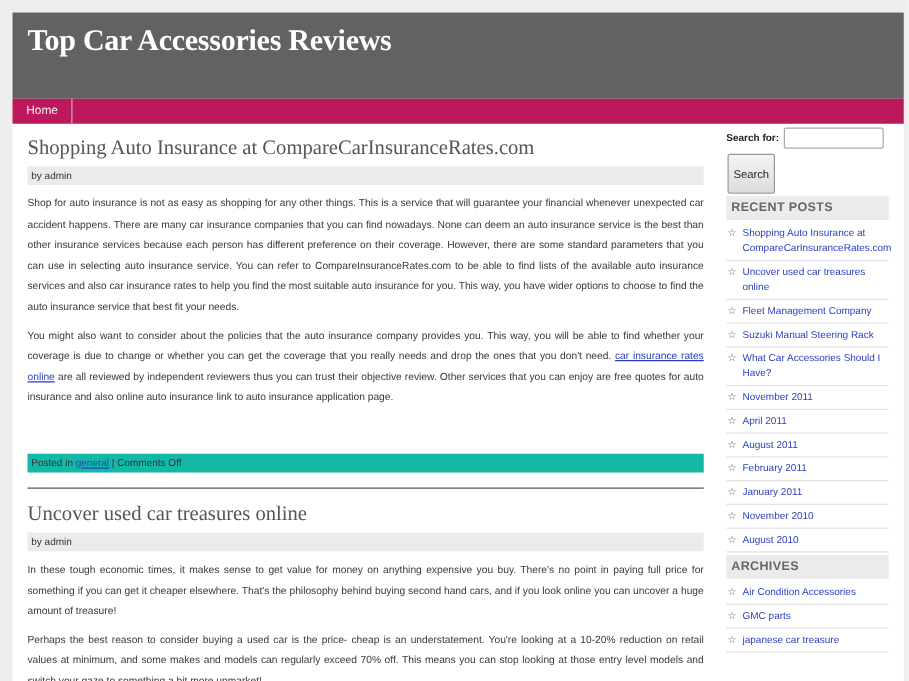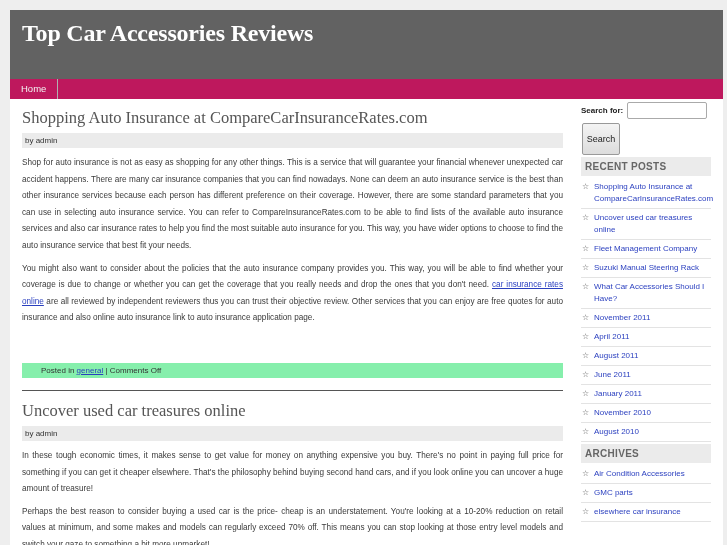--- a/index.html
+++ b/index.html
@@ -77,24 +77,24 @@
       text-align: justify;
       color: #3a3a3a;
       margin-bottom: 6px;
     }
     .post-body a, .postmeta a {
       color: #2a3fbf;
       text-decoration: underline;
       cursor: pointer;
     }
     .postmeta {
-      background: #86efac;
+      background: #14b8a6;
       height: 15px;
       line-height: 15px;
-      padding-left: 19px;
+      padding-left: 3px;
       font-size: 8px;
       color: #333;
     }
     .post-sep {
       border: 0;
       border-top: 1px solid #555;
       margin: 12px 0 10px 0;
     }
     #sidebar {
       position: absolute;
@@ -225,30 +225,30 @@
         <li><span class="star">☆</span><a>Suzuki Manual Steering Rack</a></li>
         <li><span class="star">☆</span><a>What Car Accessories Should I Have?</a></li>
       </ul>
     </div>
 
     <div class="widget">
       <ul>
         <li><span class="star">☆</span><a>November 2011</a></li>
         <li><span class="star">☆</span><a>April 2011</a></li>
         <li><span class="star">☆</span><a>August 2011</a></li>
-        <li><span class="star">☆</span><a>June 2011</a></li>
+        <li><span class="star">☆</span><a>February 2011</a></li>
         <li><span class="star">☆</span><a>January 2011</a></li>
         <li><span class="star">☆</span><a>November 2010</a></li>
         <li><span class="star">☆</span><a>August 2010</a></li>
       </ul>
     </div>
 
     <div class="widget">
       <div class="widget-title">ARCHIVES</div>
       <ul>
         <li><span class="star">☆</span><a>Air Condition Accessories</a></li>
         <li><span class="star">☆</span><a>GMC parts</a></li>
-        <li><span class="star">☆</span><a>elsewhere car insurance</a></li>
+        <li><span class="star">☆</span><a>japanese car treasure</a></li>
 
       </ul>
     </div>
   </div>
 </div>
 
 </body></html>

